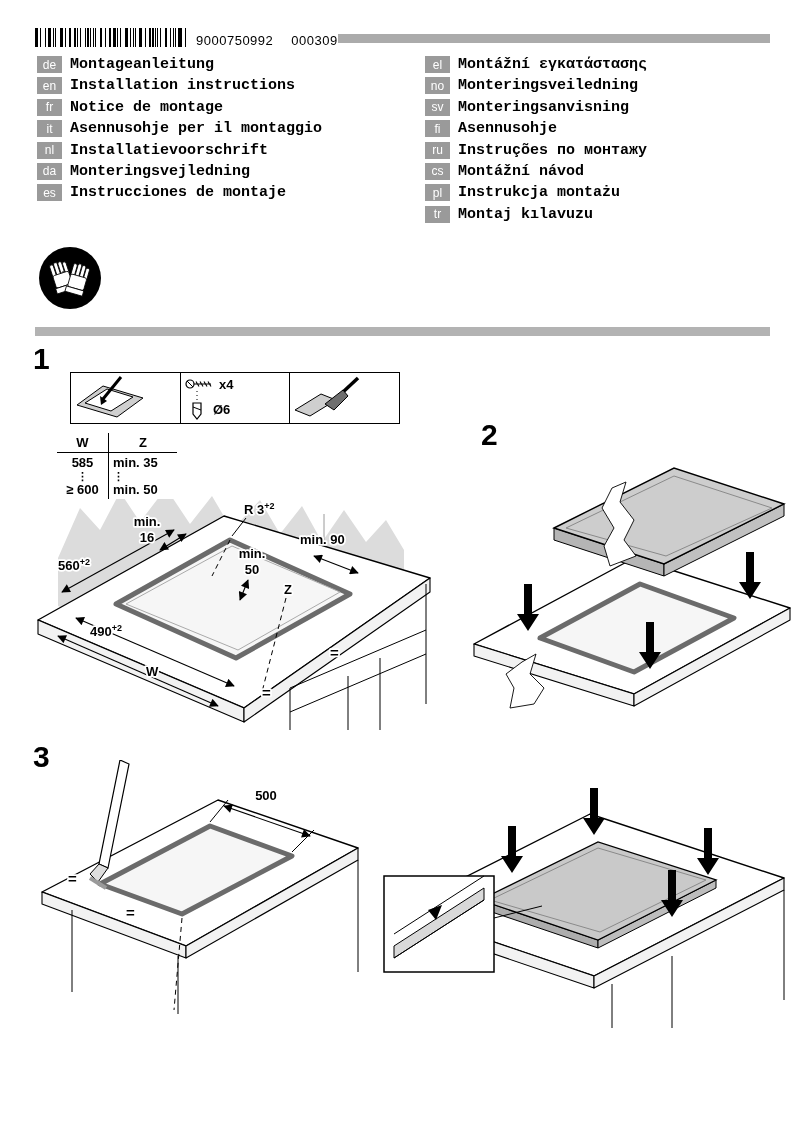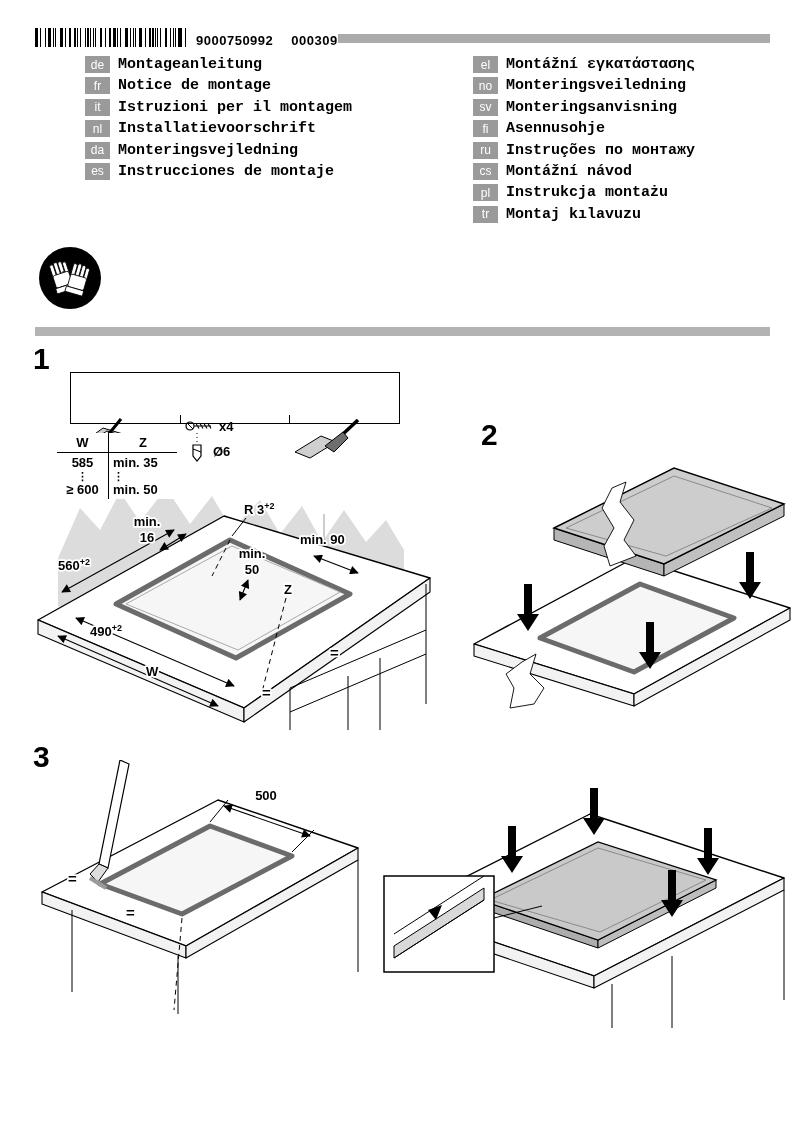--- a/index.html
+++ b/index.html
@@ -5,42 +5,42 @@
   html,body{margin:0;padding:0;background:#fff;}
   .page{position:relative;width:802px;height:1134px;background:#fff;overflow:hidden;
         font-family:"Liberation Sans",sans-serif;color:#000;}
 
   
   .barcode{position:absolute;left:35px;top:28px;width:152px;height:19px;background-color:#fff;
     background-image:
       repeating-linear-gradient(90deg,#000 0 1px,transparent 1px 5px),
       repeating-linear-gradient(90deg,transparent 0 2px,#000 2px 3px,transparent 3px 8px),
       repeating-linear-gradient(90deg,#000 0 2px,transparent 2px 13px);}
-  .docnum{position:absolute;left:196px;top:33px;font-size:13px;letter-spacing:.5px;font-weight:bold;}
+  .docnum{position:absolute;left:196px;top:33px;font-size:13px;letter-spacing:.5px;}
   .docnum span{margin-right:18px;}
   .topbar{position:absolute;left:338px;top:34px;width:432px;height:9px;background:#ababab;}
 
   
   .lang-col{position:absolute;top:56px;}
   .lang-col.left{left:37px;} .lang-col.right{left:425px;}
-  .lang-row{display:flex;align-items:flex-start;height:17px;margin-bottom:4.4px;margin-left:48px;}
+  .lang-row{display:flex;align-items:flex-start;height:17px;margin-bottom:4.4px;}
   .lang-badge{width:25px;height:17px;background:#9a9a9a;color:#fff;font-size:12px;
     display:flex;align-items:center;justify-content:center;margin-right:8px;flex:0 0 auto;}
   .lang-title{font-weight:bold;font-size:15px;white-space:nowrap;font-family:Liberation Mono, monospace;}
 
   .gloves{position:absolute;left:38px;top:246px;width:64px;height:64px;}
   .divider{position:absolute;left:35px;top:327px;width:735px;height:9px;background:#b3b3b3;}
 
   .step-num{position:absolute;font-size:30px;font-weight:bold;line-height:1;}
   #num1{left:33px;top:344px;} #num2{left:481px;top:420px;} #num3{left:33px;top:742px;}
 
   
   .toolbox{position:absolute;left:70px;top:372px;width:328px;height:50px;border:1.5px solid #000;
     display:flex;background:#fff;}
-  .tool-cell{flex:1 1 0;border-left:1.5px solid #000;position:relative;margin-top:42px;}
+  .tool-cell{flex:1 1 0;border-left:1.5px solid #000;position:relative;}
   .tool-cell:first-child{border-left:none;}
   .tool-cell svg{display:block;}
   .tool-txt{font-family:"Liberation Sans",sans-serif;font-weight:bold;font-size:13px;fill:#000;}
 
   
   .spec{position:absolute;left:57px;top:433px;display:grid;grid-template-columns:52px 68px;
     font-weight:bold;font-size:13px;background:#fff;z-index:3;}
   .spec .c{padding:2px 4px;}
   .spec .hd{border-bottom:1.5px solid #000;text-align:center;}
   .spec .c1{border-right:1.5px solid #000;text-align:center;}
@@ -78,26 +78,30 @@
     <span>9000750992</span><span>000309</span>
   </div>
   <div class="topbar"></div>
 
   <div class="lang-col left">
     <div class="lang-row">
         <span class="lang-badge">de</span>
         <span class="lang-title">Montageanleitung</span>
       </div>
     <div class="lang-row">
+        <span class="lang-badge">en</span>
+        <span class="lang-title">Installation instructions</span>
+      </div>
+    <div class="lang-row">
         <span class="lang-badge">fr</span>
         <span class="lang-title">Notice de montage</span>
       </div>
     <div class="lang-row">
         <span class="lang-badge">it</span>
-        <span class="lang-title">Istruzioni per il montagem</span>
+        <span class="lang-title">Asennusohje per il montaggio</span>
       </div>
     <div class="lang-row">
         <span class="lang-badge">nl</span>
         <span class="lang-title">Installatievoorschrift</span>
       </div>
     <div class="lang-row">
         <span class="lang-badge">da</span>
         <span class="lang-title">Monteringsvejledning</span>
       </div>
     <div class="lang-row">

